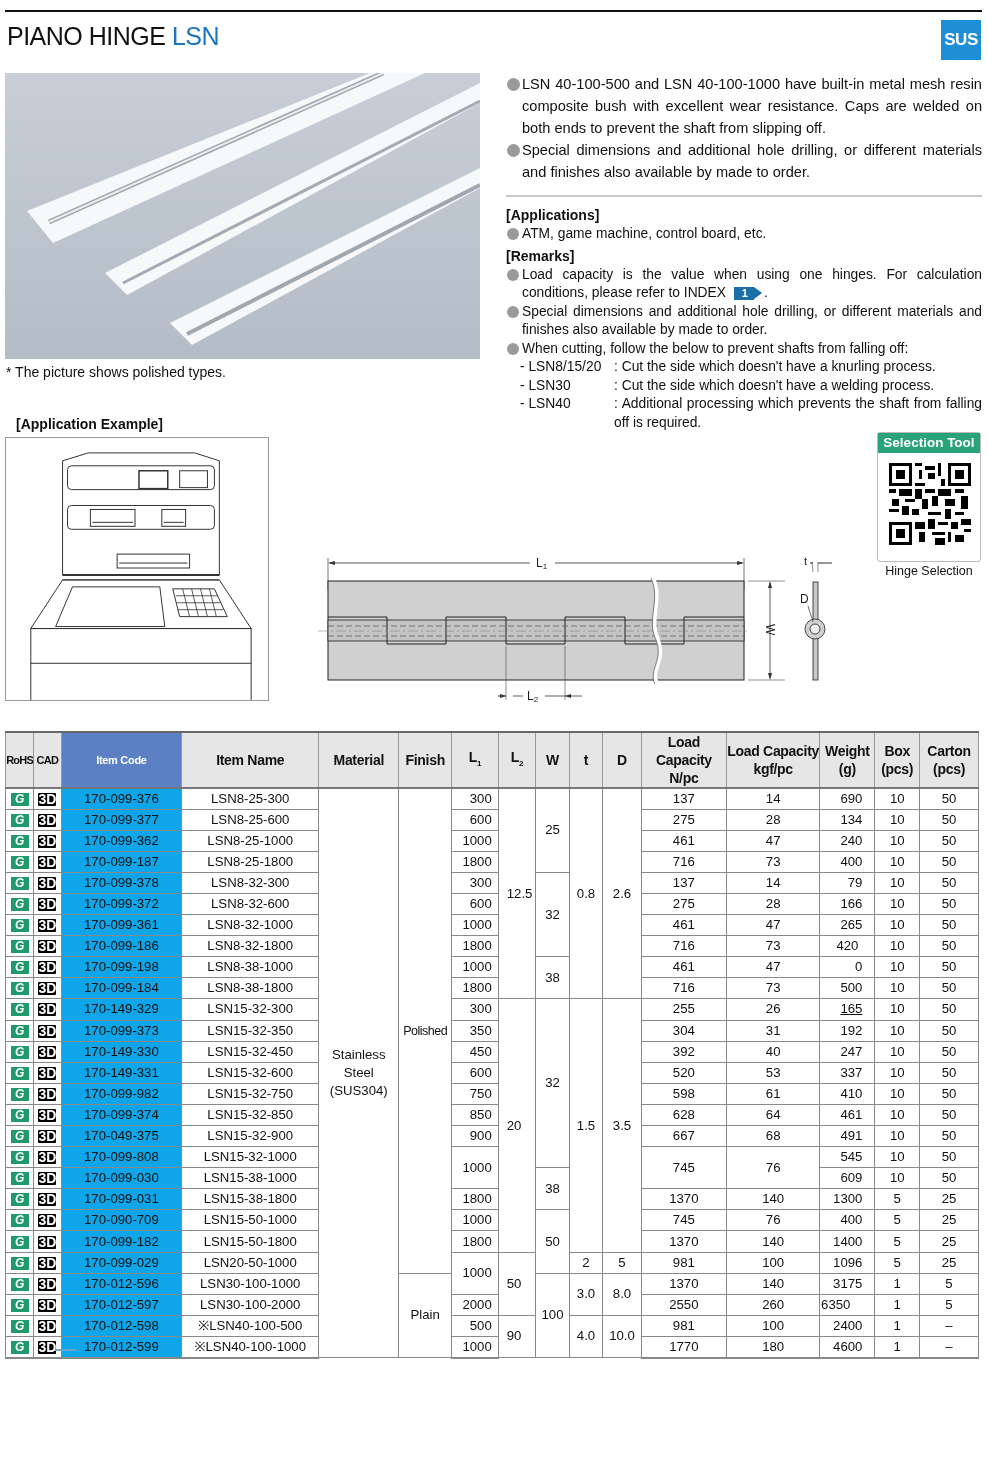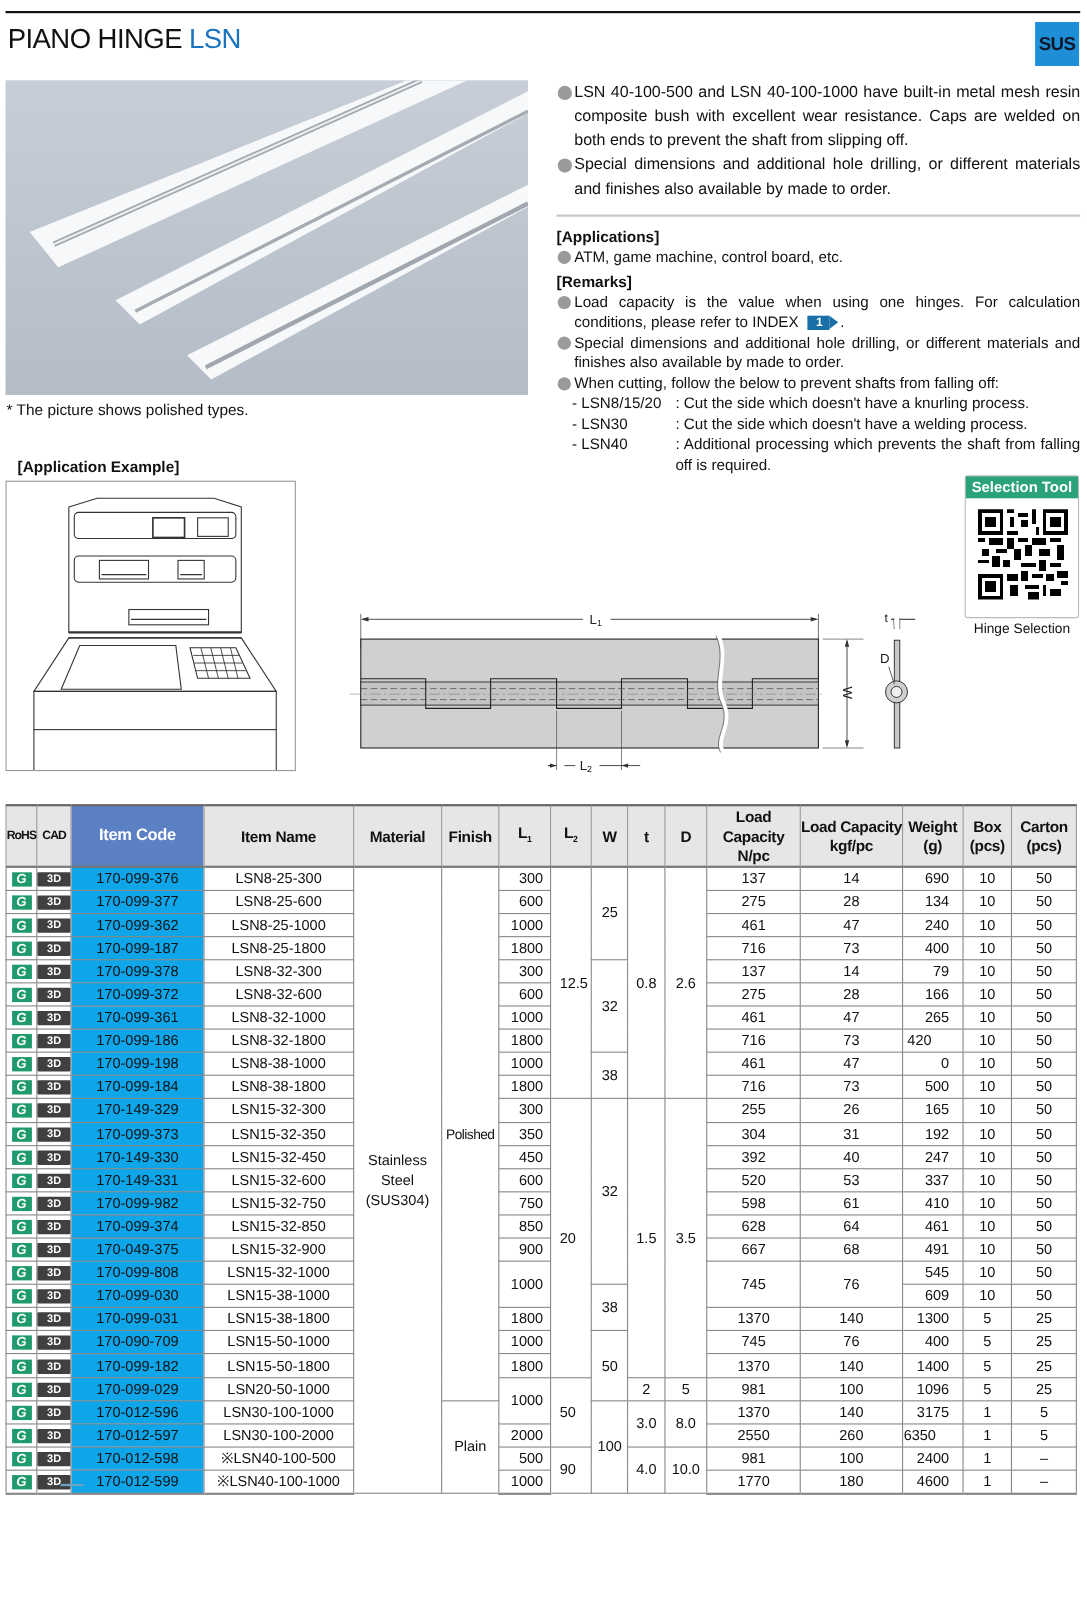--- a/index.html
+++ b/index.html
@@ -1,20 +1,20 @@
 <!DOCTYPE html>
 <html><head>
 <meta charset="utf-8">
 <style>
   * { box-sizing: border-box; margin: 0; padding: 0; }
   body { width: 988px; height: 1458px; background: #fff; font-family: "Liberation Sans", sans-serif; color: #111; position: relative; overflow: hidden; }
   .topline { position: absolute; left: 5px; top: 10px; width: 977px; height: 2px; background: #111; }
   .title { position: absolute; left: 7px; top: 22px; font-size: 25px; font-weight: normal; letter-spacing: -0.5px; }
   .title .accent { color: #1a74c0; }
-  .sus { position: absolute; left: 941px; top: 20px; width: 40px; height: 40px; background: #1e8fd6; color: #0f172a; font-weight: bold; font-size: 17px; display: flex; align-items: center; justify-content: center; letter-spacing: -0.5px; }
+  .sus { position: absolute; left: 941px; top: 20px; width: 40px; height: 40px; background: #1e8fd6; color: #ffffff; font-weight: bold; font-size: 17px; display: flex; align-items: center; justify-content: center; letter-spacing: -0.5px; }
   .photo { position: absolute; left: 5px; top: 73px; width: 475px; height: 286px; background: linear-gradient(180deg, #c7ced7 0%, #b4bcc7 100%); overflow: hidden; }
   .photo svg { width: 100%; height: 100%; }
   .caption { position: absolute; left: 6px; top: 364px; font-size: 14px; }
   .app-ex-label { position: absolute; left: 16px; top: 416px; font-size: 14px; font-weight: bold; }
   .atm-box { position: absolute; left: 5px; top: 437px; width: 264px; height: 264px; border: 1px solid #999; background: #fff; }
   .desc { position: absolute; left: 506px; top: 73px; width: 476px; font-size: 14.6px; line-height: 22px; }
   .bul { position: relative; padding-left: 16px; text-align: justify; }
   .bul::before { content: ""; position: absolute; left: 1px; top: 5px; width: 13px; height: 13px; border-radius: 50%; background: #9a9a9a; }
   .sep { position: absolute; left: 506px; top: 195px; width: 476px; height: 2px; background: #c8c8c8; }
   .remarks { position: absolute; left: 506px; top: 205px; width: 476px; font-size: 13.8px; line-height: 18.5px; }
@@ -26,27 +26,27 @@
   .cut .k { width: 94px; flex: none; }
   .cut .v { flex: 1; text-align: justify; }
   .seltool { position: absolute; left: 877px; top: 432px; width: 104px; height: 130px; border: 1px solid #bbb; border-radius: 3px; background: #fff; }
   .seltool .hdr { background: #2aa37a; color: #fff; font-weight: bold; font-size: 13.5px; height: 20px; line-height: 20px; text-align: center; }
   .seltool .qr { position: absolute; left: 11px; top: 30px; width: 82px; height: 82px; }
   .selcap { position: absolute; left: 877px; top: 564px; width: 104px; text-align: center; font-size: 12.5px; }
   .diagram { position: absolute; left: 310px; top: 550px; width: 540px; height: 160px; }
   table.spec { position: absolute; left: 5px; top: 731px; width: 974px; border-collapse: collapse; font-size: 13.2px; }
   table.spec th { background: #e6e6e6; font-weight: bold; font-size: 14px; border: 1px solid #999; border-top: 2px solid #666; border-bottom: 2px solid #777; height: 42px; line-height: 18px; letter-spacing: -0.3px; }
   table.spec th.small { font-size: 11px; letter-spacing: -0.8px; }
-  table.spec th.ic { background: #5b80c4; color: #fff; font-size: 15px; }
+  table.spec th.ic { background: #5b80c4; color: #fff; font-size: 11px; }
   table.spec td { border: 1px solid #888; height: 21.1px; text-align: center; padding: 0; line-height: 14px; }
   table.spec td.code { background: #0ea5e9; }
   table.spec td.r { text-align: right; padding-right: 6px; }
   table.spec tr:last-child td { border-bottom: 2px solid #888; }
   .rohs { display: inline-block; width: 18px; height: 13px; background: #1f9a6c; color: #fff; font-weight: bold; font-size: 12px; line-height: 13px; font-style: italic; vertical-align: middle; }
-  .cad { display: inline-block; width: 30px; height: 13px; background: #404040; color: #fff; font-weight: bold; font-size: 10px; line-height: 13px; vertical-align: middle; border-radius: 1px; }
+  .cad { display: inline-block; width: 18px; height: 13px; background: #000000; color: #fff; font-weight: bold; font-size: 14px; line-height: 13px; vertical-align: middle; border-radius: 1px; }
   .bottom-mark { position: absolute; left: 55px; top: 1349px; width: 21px; height: 2px; background: #6aa6c4; }
 </style>
 </head>
 <body>
 
 <div class="topline"></div>
 <div class="title">
   <span>PIANO HINGE</span>
   <span class="accent">LSN</span>
 </div>
@@ -376,21 +376,21 @@
         <td>50</td>
       </tr>
       <tr>
         <td><span class="rohs">G</span></td>
         <td><span class="cad">3D</span></td>
         <td class="code">170-099-186</td>
         <td>LSN8-32-1800</td>
         <td class="r">1800</td>
         <td>716</td>
         <td>73</td>
-        <td class="r" style="padding-right: 28px;">420</td>
+        <td class="r" style="padding-right: 16px;">420</td>
         <td>10</td>
         <td>50</td>
       </tr>
       <tr>
         <td><span class="rohs">G</span></td>
         <td><span class="cad">3D</span></td>
         <td class="code">170-099-198</td>
         <td>LSN8-38-1000</td>
         <td class="r">1000</td>
         <td rowspan="2">38</td>
@@ -417,21 +417,21 @@
         <td><span class="cad">3D</span></td>
         <td class="code">170-149-329</td>
         <td>LSN15-32-300</td>
         <td class="r">300</td>
         <td rowspan="12" style="text-align: left; padding-left: 8px;">20</td>
         <td rowspan="8">32</td>
         <td rowspan="12">1.5</td>
         <td rowspan="12">3.5</td>
         <td>255</td>
         <td>26</td>
-        <td class="r" style="padding-right: 12px;">165</td>
+        <td class="r" style="padding-right: 12px; text-decoration: underline;">165</td>
         <td>10</td>
         <td>50</td>
       </tr>
       <tr>
         <td><span class="rohs">G</span></td>
         <td><span class="cad">3D</span></td>
         <td class="code">170-099-373</td>
         <td>LSN15-32-350</td>
         <td class="r">350</td>
         <td>304</td>

